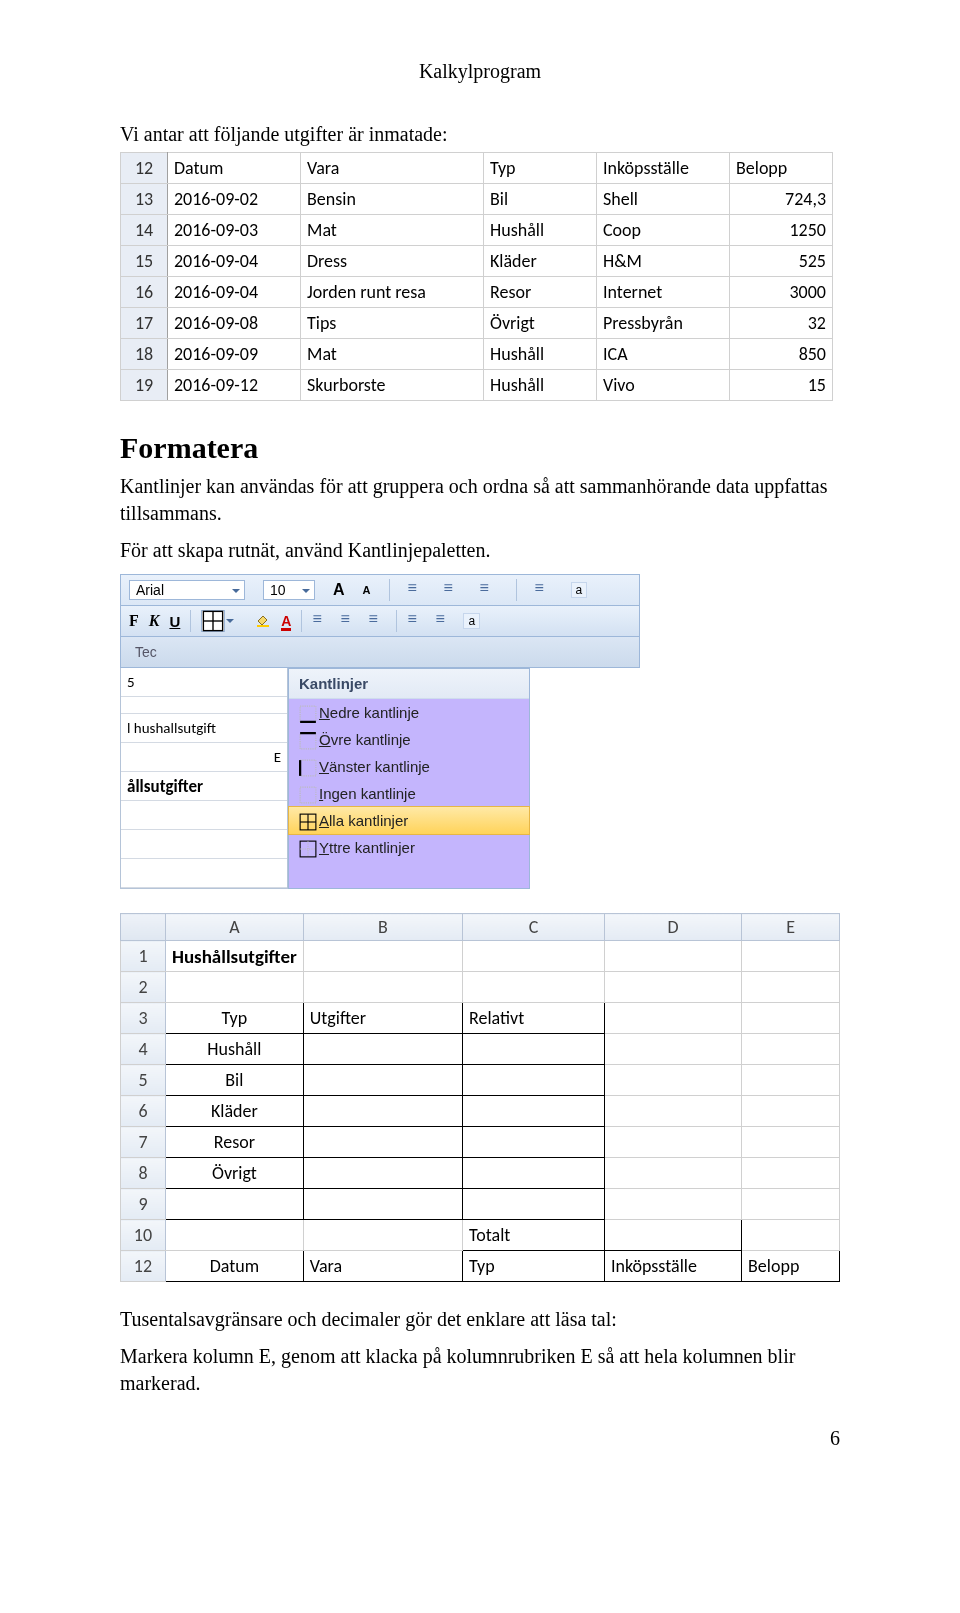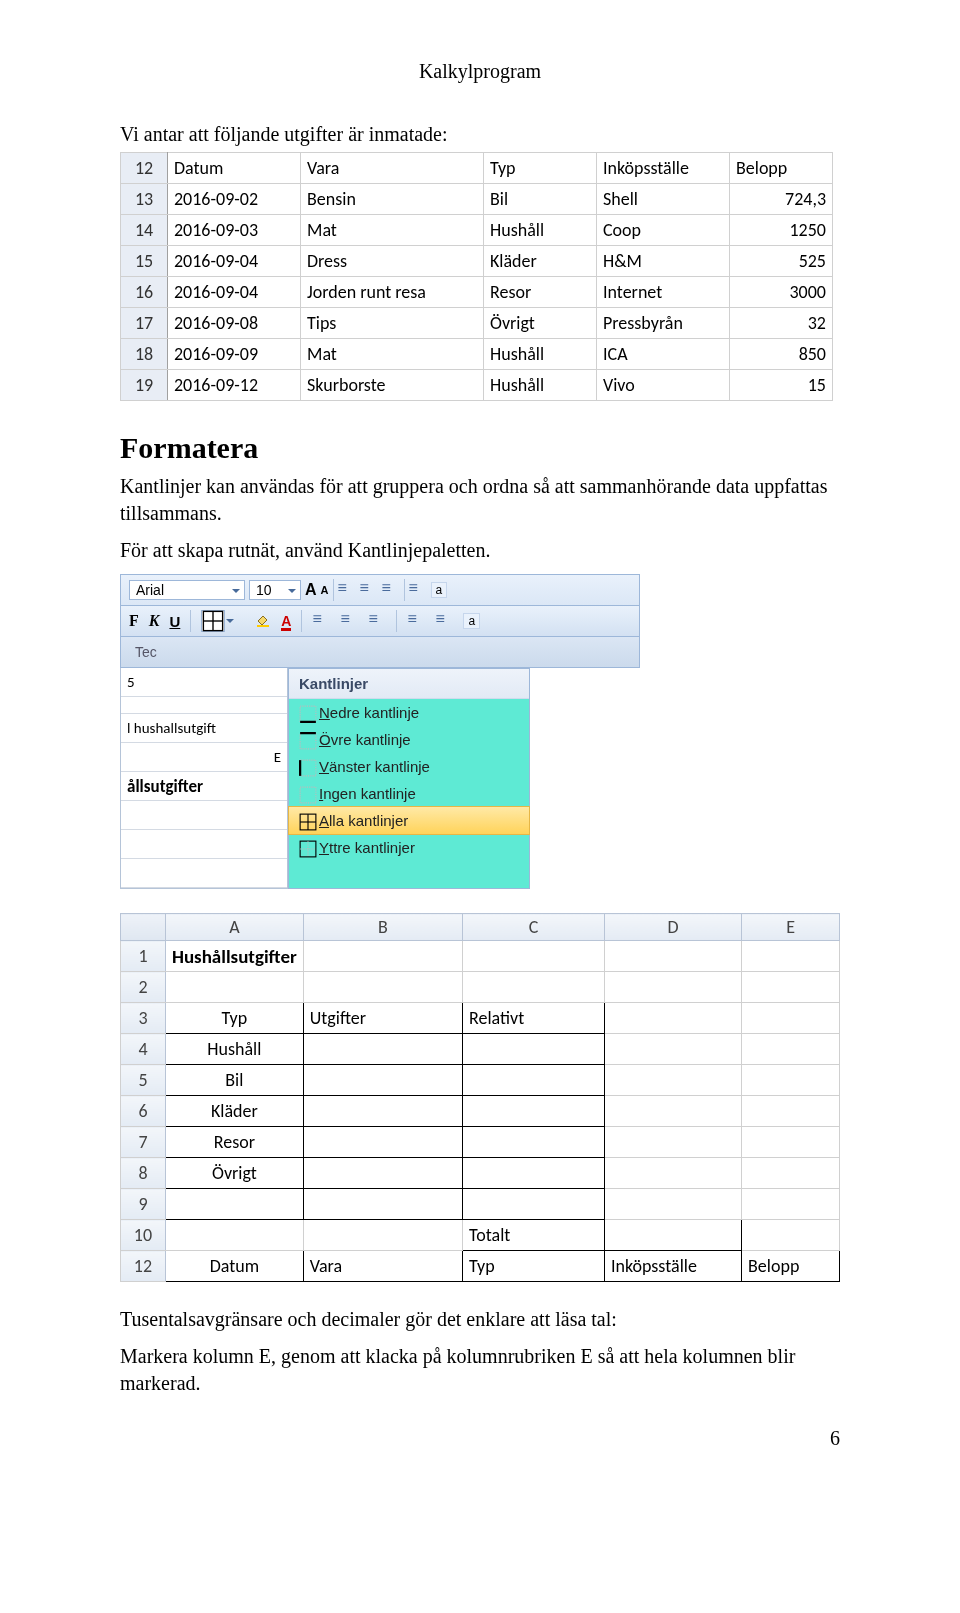--- a/index.html
+++ b/index.html
@@ -74,21 +74,21 @@
     width: 520px;
     margin: 10px 0 24px 0;
   }
   .ribbon-top {
     background: linear-gradient(#e9f1fb, #dbe7f6);
     border: 1px solid #9db7d9;
     border-bottom: none;
     padding: 4px 8px;
     display: flex;
     align-items: center;
-    gap: 4px;
+    gap: 18px;
   }
   .fontname {
     background: #fff;
     border: 1px solid #9db7d9;
     padding: 1px 18px 1px 6px;
     width: 90px;
     position: relative;
   }
   .fontname::after, .fontsize::after {
     content: "";
@@ -183,21 +183,21 @@
     border-bottom: 1px solid #d4dae3;
     padding: 3px 6px;
     height: 22px;
     display: flex;
     align-items: center;
   }
   .left-sheet .celltxt { overflow: hidden; white-space: nowrap; }
   .left-sheet .bold { font-weight: bold; font-size: 17px; }
 
   .palette {
-    background: #5eead4;
+    background: #c4b5fd;
     border: 1px solid #9db7d9;
     width: 240px;
     font-size: 15px;
   }
   .palette .ptitle {
     background: linear-gradient(#eef3fa, #e2eaf5);
     padding: 6px 10px;
     font-weight: bold;
     color: #3a4a66;
     border-bottom: 1px solid #cfdced;

